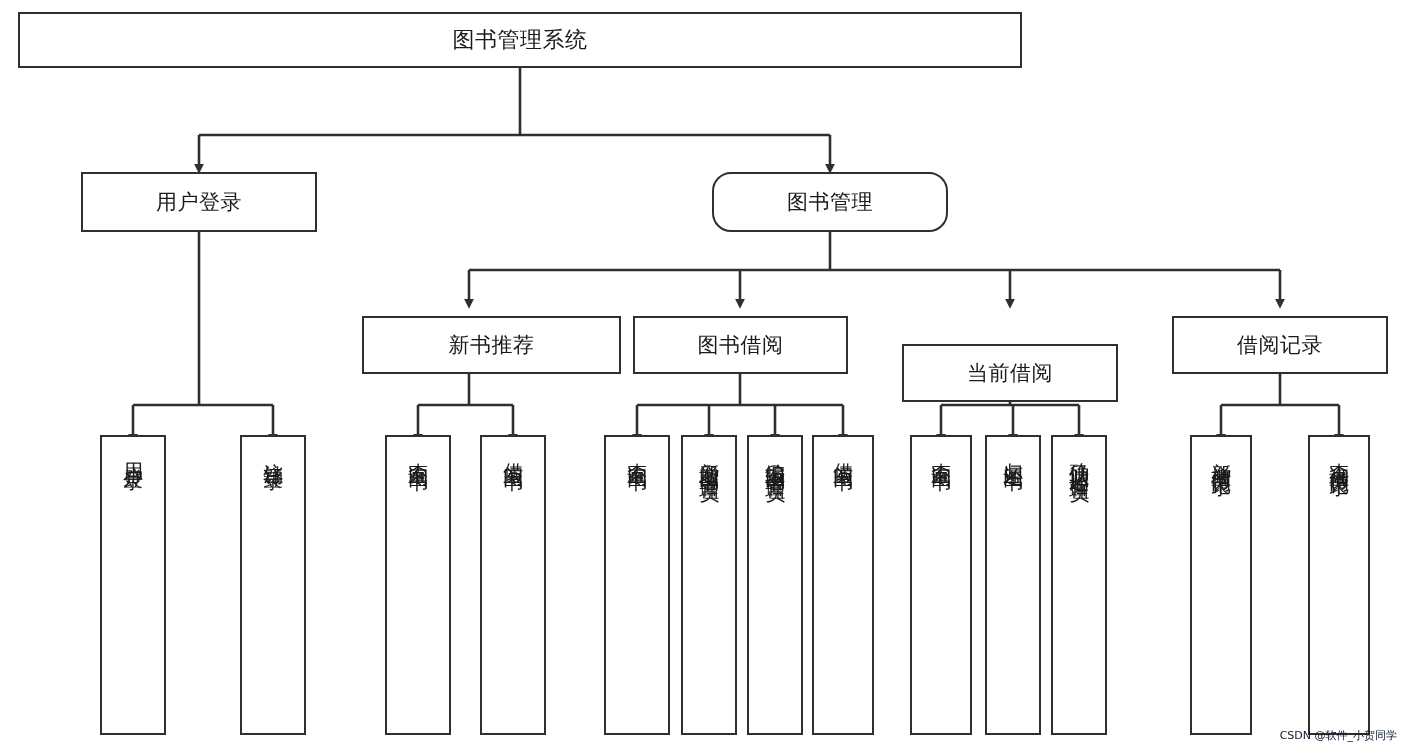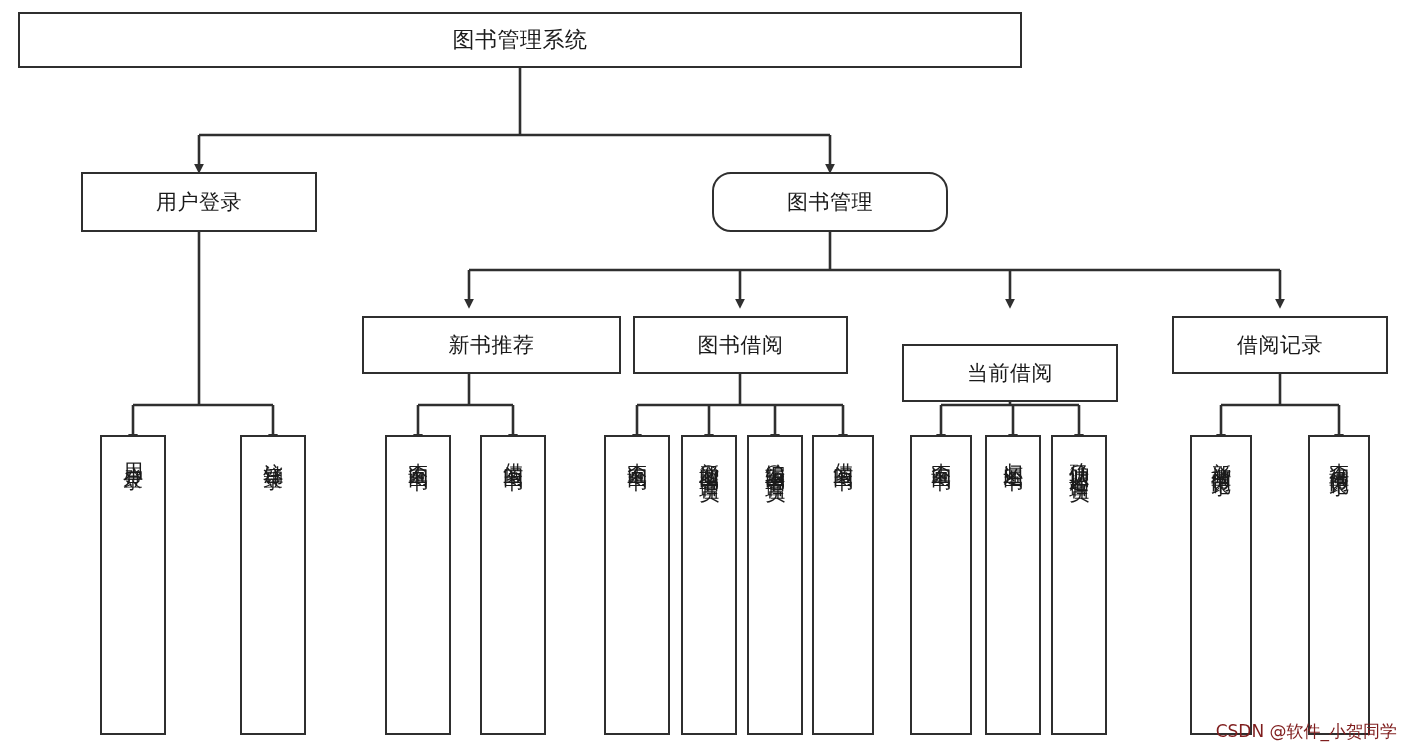--- a/index.html
+++ b/index.html
@@ -52,22 +52,22 @@
     text-orientation: upright;
     font-size: 20px;
     letter-spacing: 3px;
     white-space: nowrap;
   }
   .node.root .label { font-size: 22px; }
   .watermark {
     position: absolute;
     right: 8px;
     bottom: 4px;
-    font-size: 17px;
-    color: #7f1d1d;
+    font-size: 11px;
+    color: #0f172a;
     white-space: nowrap;
     pointer-events: none;
   }
 </style>
 </head>
 <body>
 
 <div id="diagram-root">
 
   <svg id="edges" viewBox="0 0 1405 747">

